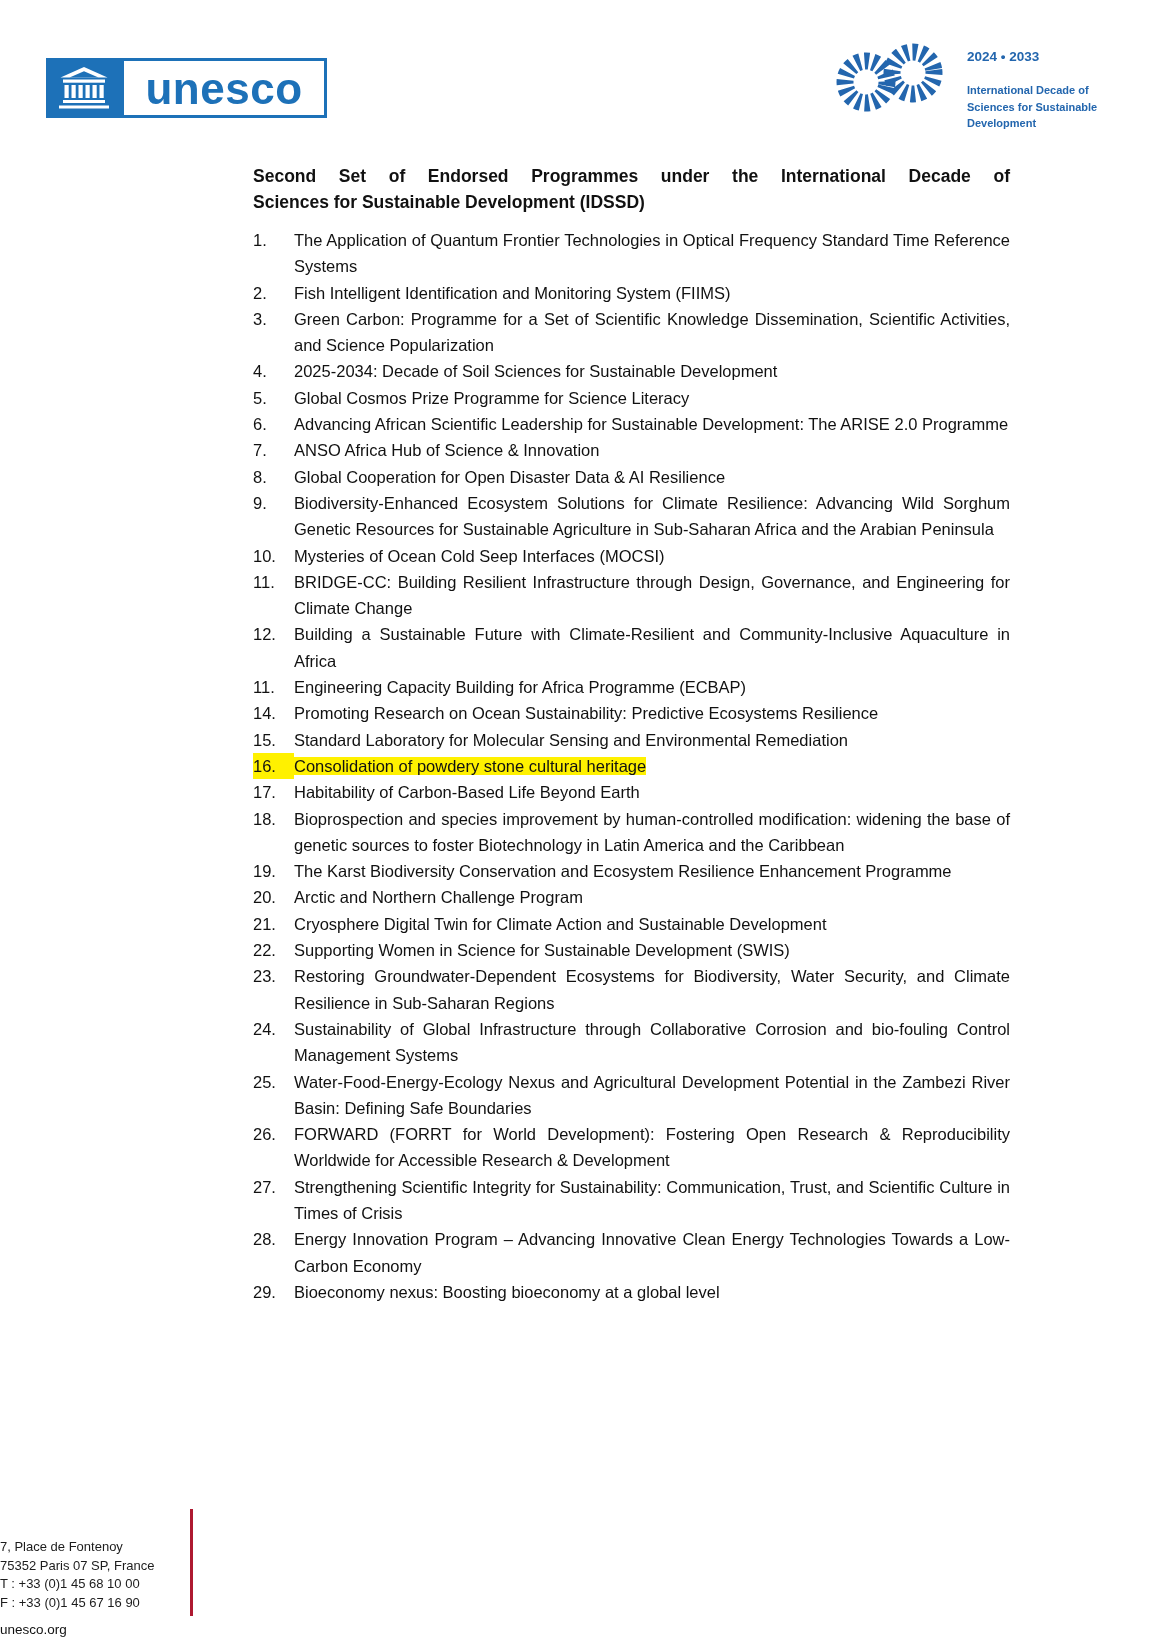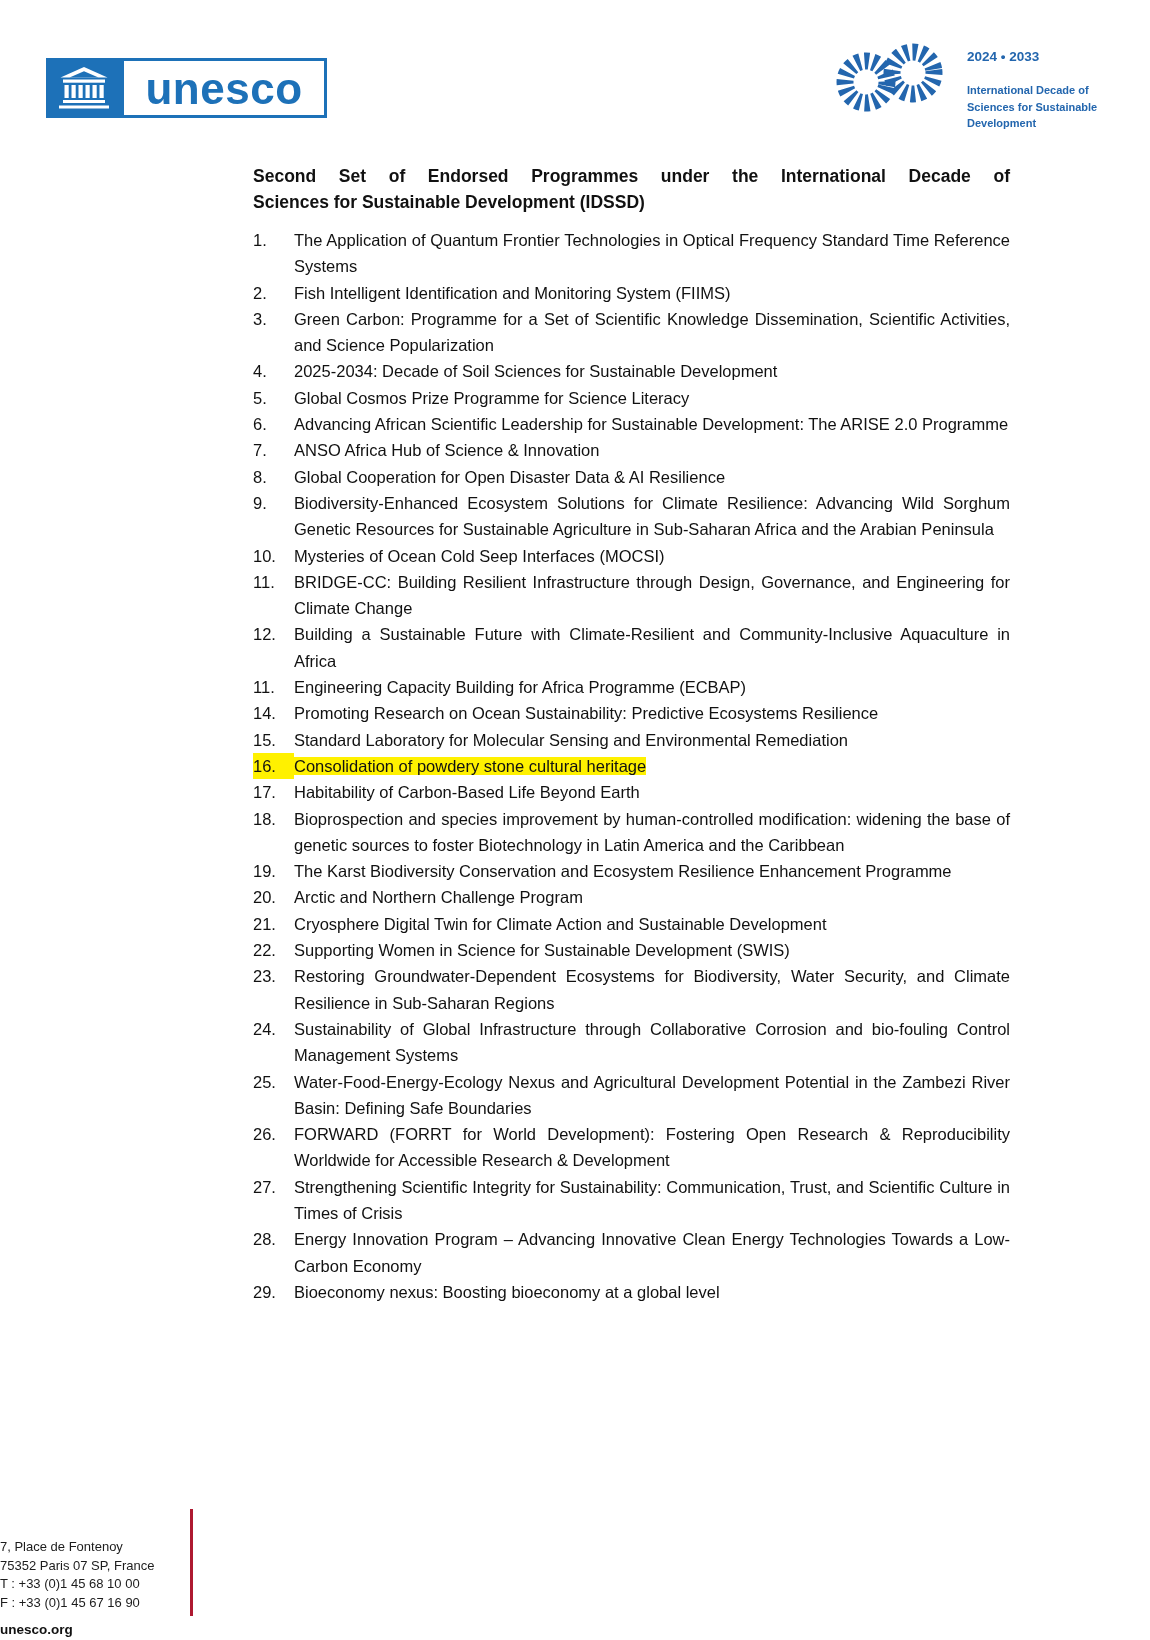--- a/index.html
+++ b/index.html
@@ -72,21 +72,21 @@
 
   
   .footer-block {
     position: absolute; left: 0; top: 1538px; width: 176px;
     text-align: left;
     font-size: 13px; line-height: 18.5px;
     color: #1c1c1c;
   }
   .footer-site {
     margin-top: 9px;
-    font-weight: bold;
+    font-weight: normal;
     font-size: 13.5px;
     color: #111;
   }
   .footer-rule {
     position: absolute; left: 190px; top: 1509px;
     width: 3px; height: 107px;
     background: #AE1931;
   }
 </style>
 </head>

